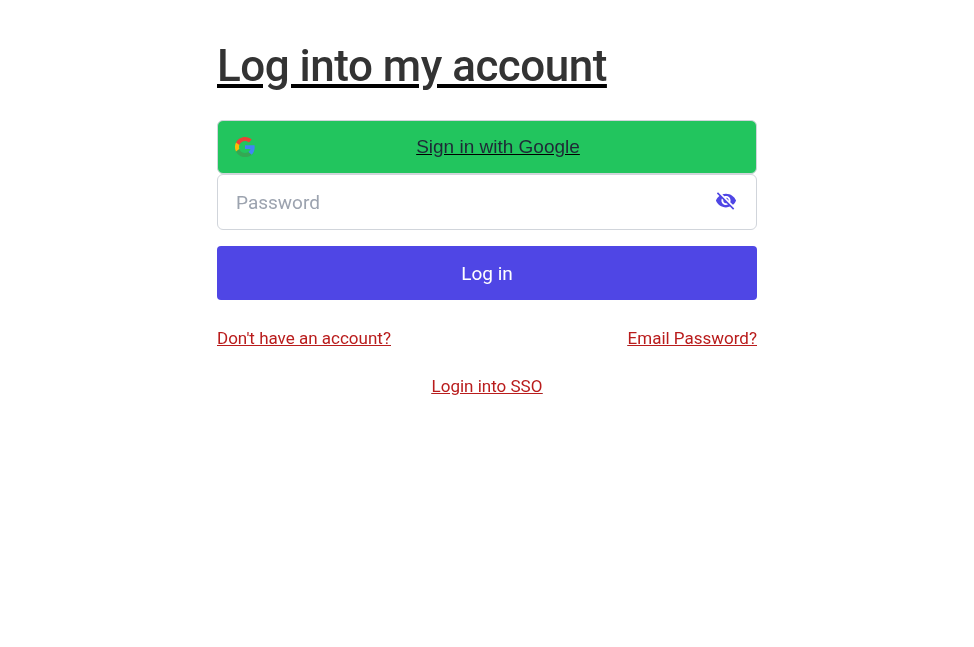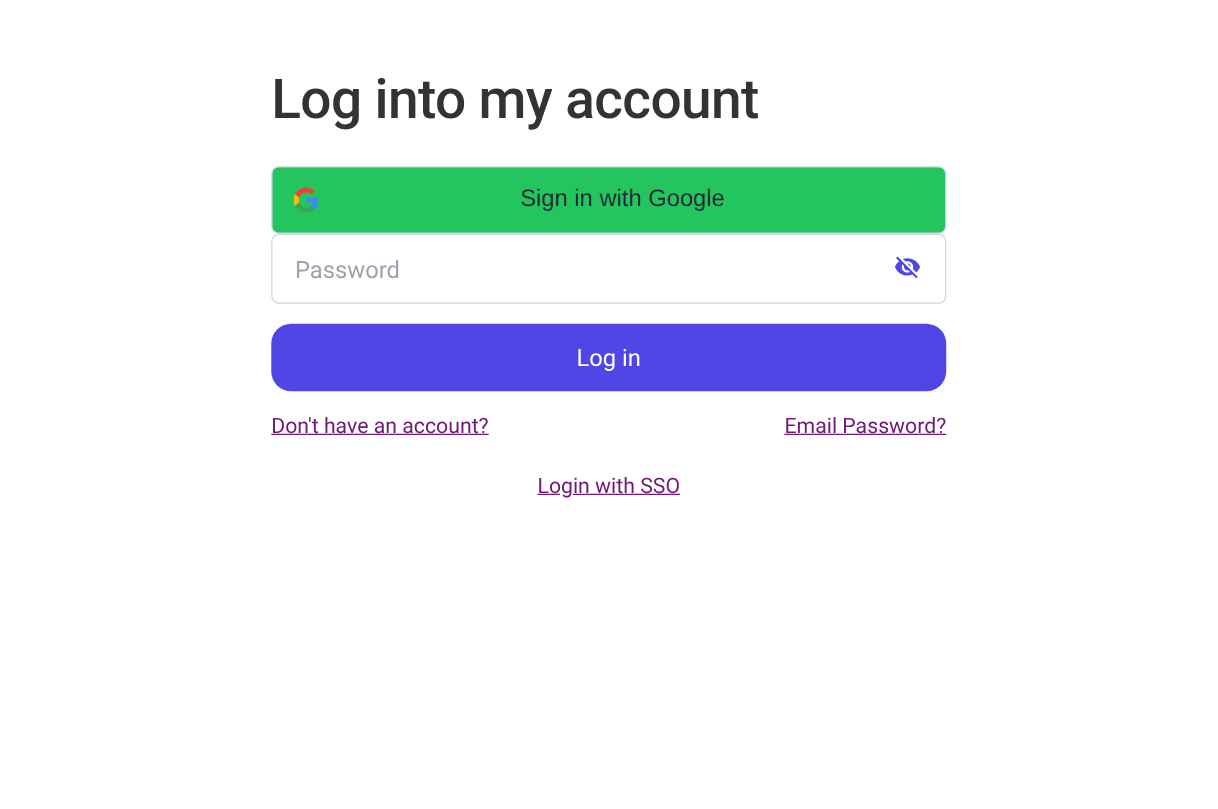--- a/index.html
+++ b/index.html
@@ -11,21 +11,22 @@
     body {
       font-family: -apple-system, BlinkMacSystemFont, 'Segoe UI', Roboto, Helvetica, Arial, sans-serif;
       background: #ffffff;
       width: 974px;
       height: 647px;
     }
     
     .container {
       width: 540px;
       margin: 0 auto;
-      padding-top: 53px;
+      padding-top: 40px;
+      text-decoration: underline;
     }
     
     .page-title {
       font-size: 44px;
       font-weight: 500;
       color: #333333;
       margin-bottom: 28px;
       letter-spacing: -0.5px;
     }
     
@@ -107,37 +108,37 @@
     .eye-icon {
       width: 22px;
       height: 22px;
     }
     
     .login-btn {
       width: 100%;
       height: 54px;
       background: #4f46e5;
       border: none;
-      border-radius: 16px;
+      border-radius: 4px;
       color: #ffffff;
       font-size: 19px;
       font-weight: 400;
       cursor: pointer;
-      margin-bottom: 18px;
+      margin-bottom: 28px;
       font-family: inherit;
     }
     
     .links-row {
       display: flex;
       justify-content: space-between;
       margin-bottom: 28px;
     }
     
     .link {
-      color: #701a75;
+      color: #b91c1c;
       text-decoration: underline;
       font-size: 17px;
       cursor: pointer;
     }
     
     .sso-row {
       text-align: center;
     }
   </style>
 </head>
@@ -172,15 +173,15 @@
   </div>
   
   <button class="login-btn">Log in</button>
   
   <div class="links-row">
     <a class="link">Don't have an account?</a>
     <a class="link">Email Password?</a>
   </div>
   
   <div class="sso-row">
-    <a class="link">Login with SSO</a>
+    <a class="link">Login into SSO</a>
   </div>
 </div>
 
 </body></html>

